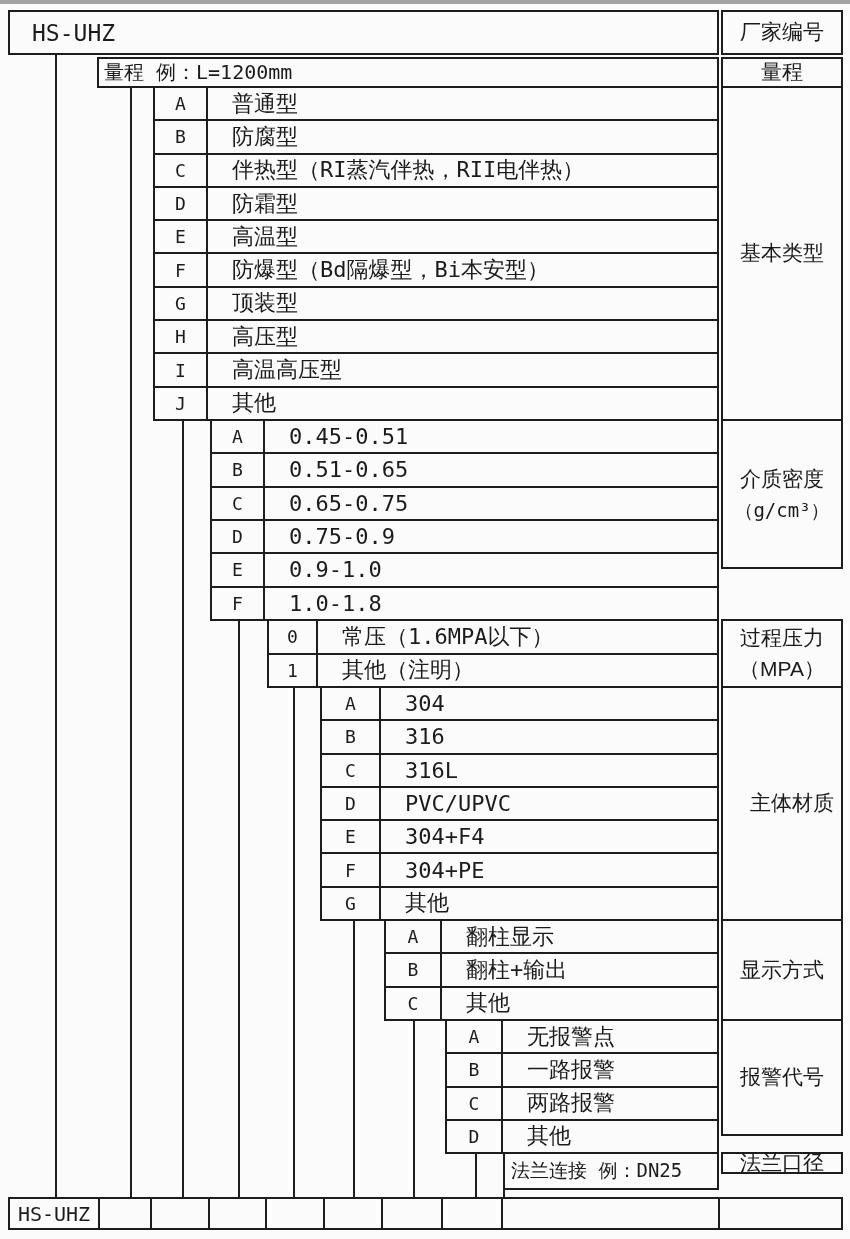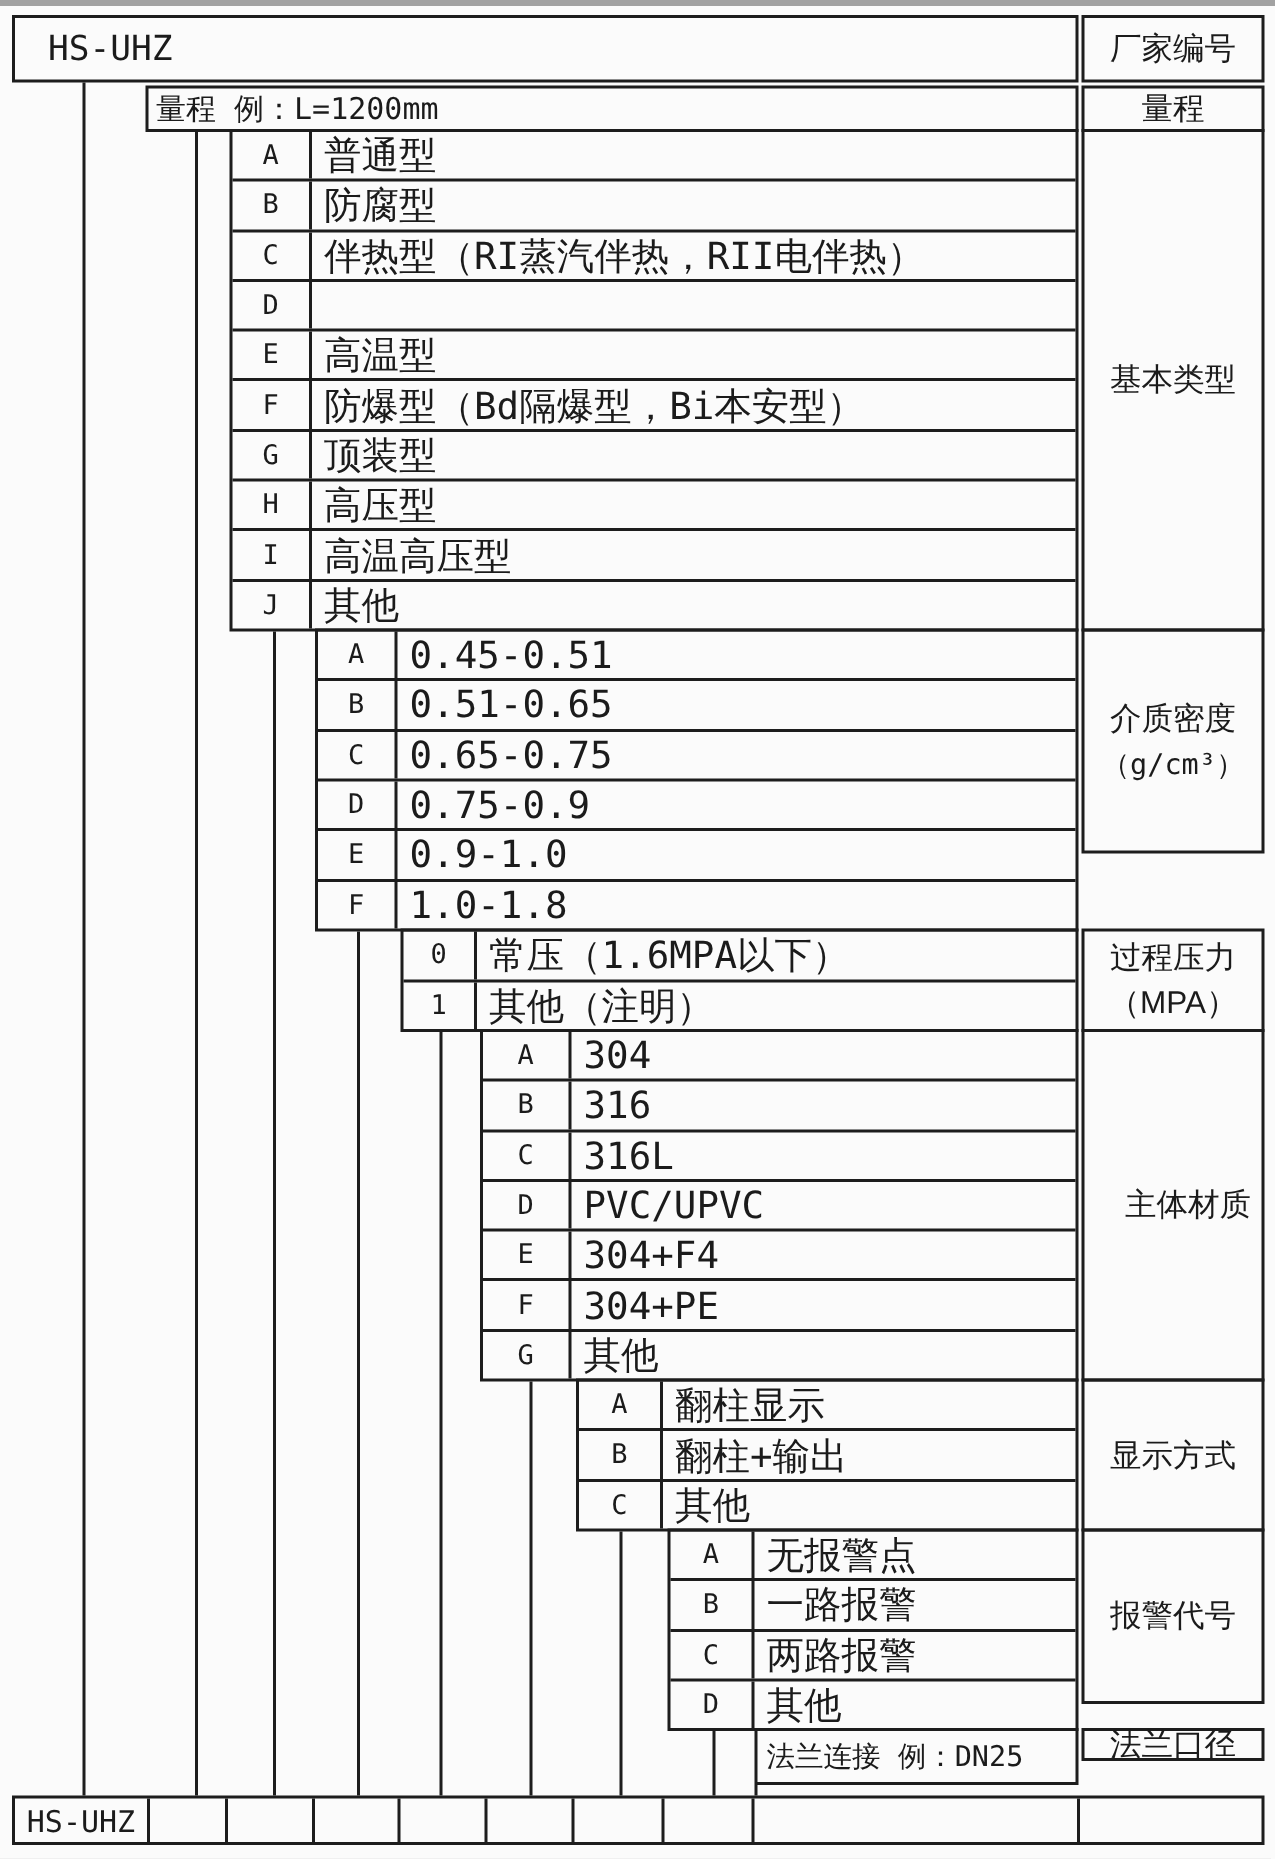--- a/index.html
+++ b/index.html
@@ -27,22 +27,22 @@
   .row:last-child{border-bottom:none;}
   .code{
     border-right:2px solid #1d1d1d;
     box-sizing:border-box;
     display:flex;align-items:center;justify-content:center;
     font-family:"DejaVu Sans Mono","Liberation Mono",monospace;
     font-size:18px;
   }
   .desc{
     flex:1;display:flex;align-items:center;
-    padding-left:8px;
-    font-size:25px;
+    padding-left:24px;
+    font-size:22px;
     font-family:"DejaVu Sans Mono","DejaVu Sans",sans-serif;
     white-space:nowrap;overflow:hidden;
   }
   .side{
     position:absolute;left:721px;width:122px;
     border:2px solid #1d1d1d;box-sizing:border-box;
     display:flex;flex-direction:column;align-items:center;justify-content:center;
     font-size:21px;line-height:1.55;
     text-align:center;
   }
@@ -91,20 +91,21 @@
     <div class="row">
         <div class="code" style="width:53px;">B</div>
         <div class="desc">防腐型</div>
       </div>
     <div class="row">
         <div class="code" style="width:53px;">C</div>
         <div class="desc">伴热型（RI蒸汽伴热，RII电伴热）</div>
       </div>
     <div class="row">
         <div class="code" style="width:53px;">D</div>
+        <div class="desc">防霜型</div>
       </div>
     <div class="row">
         <div class="code" style="width:53px;">E</div>
         <div class="desc">高温型</div>
       </div>
     <div class="row">
         <div class="code" style="width:53px;">F</div>
         <div class="desc">防爆型（Bd隔爆型，Bi本安型）</div>
       </div>
     <div class="row">

